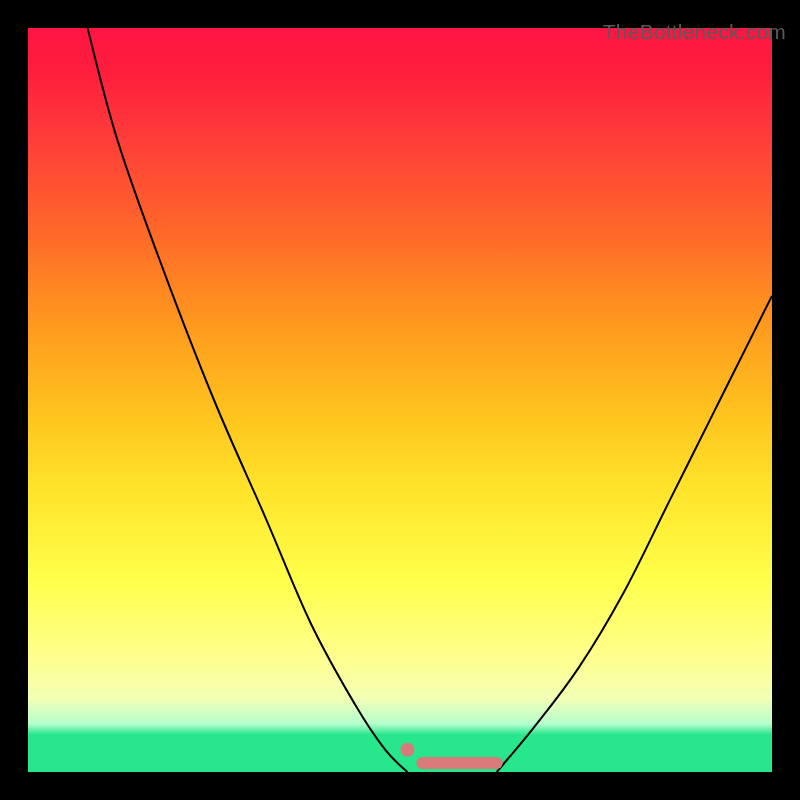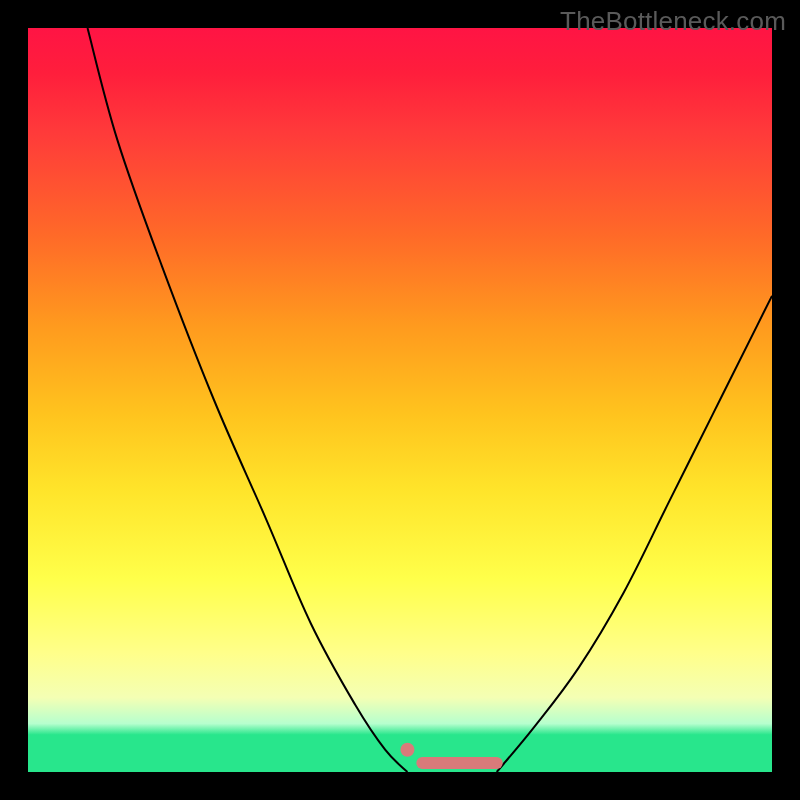--- a/index.html
+++ b/index.html
@@ -28,24 +28,24 @@
       #ffff4a 74%,
       #ffff8a 84%,
       #f4ffb4 90%,
       #b6ffce 93.5%,
       #28e68c 95%,
       #28e68c 100%
     );
   }
   .watermark {
     position: absolute;
-    top: 6px;
+    top: 20px;
     right: 14px;
     color: #5a5a5a;
-    font-size: 26px;
+    font-size: 21px;
     font-weight: 500;
     letter-spacing: 0.2px;
     user-select: none;
   }
   svg.curves {
     position: absolute;
     left: 0;
     top: 0;
     width: 744px;
     height: 744px;

